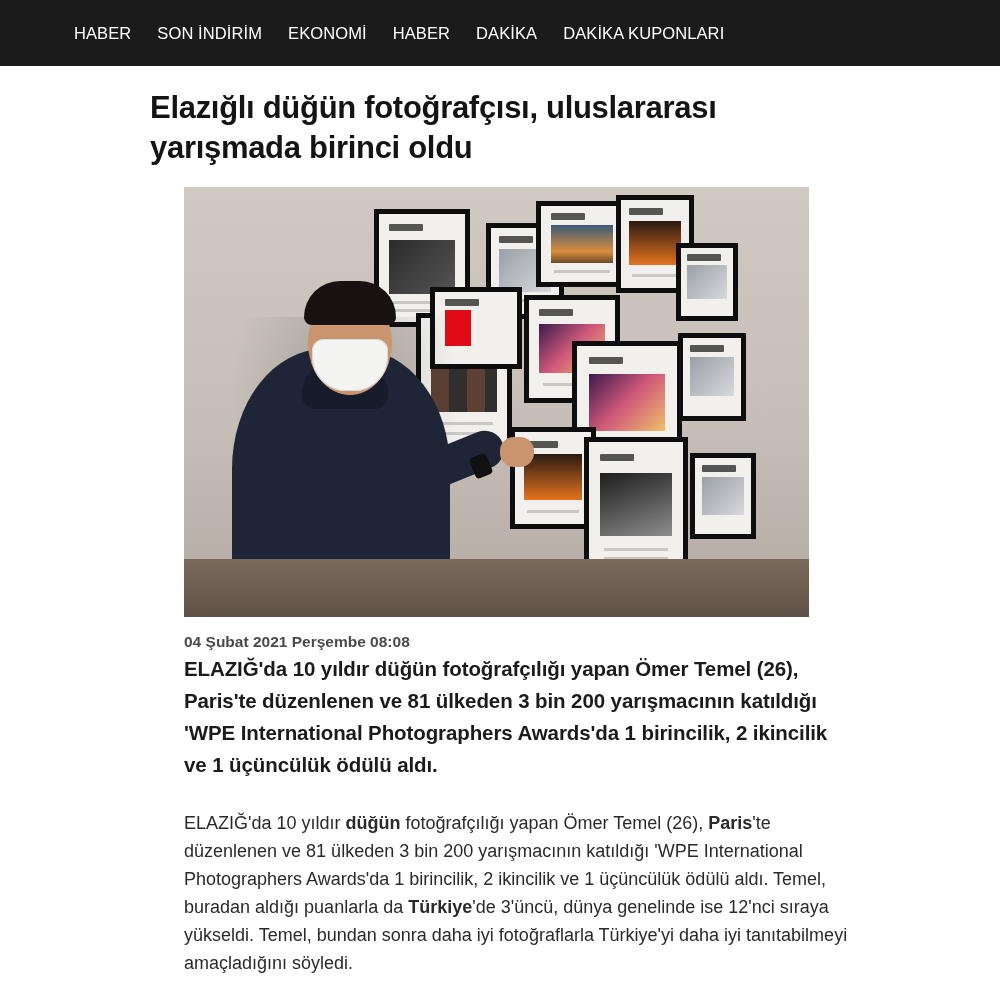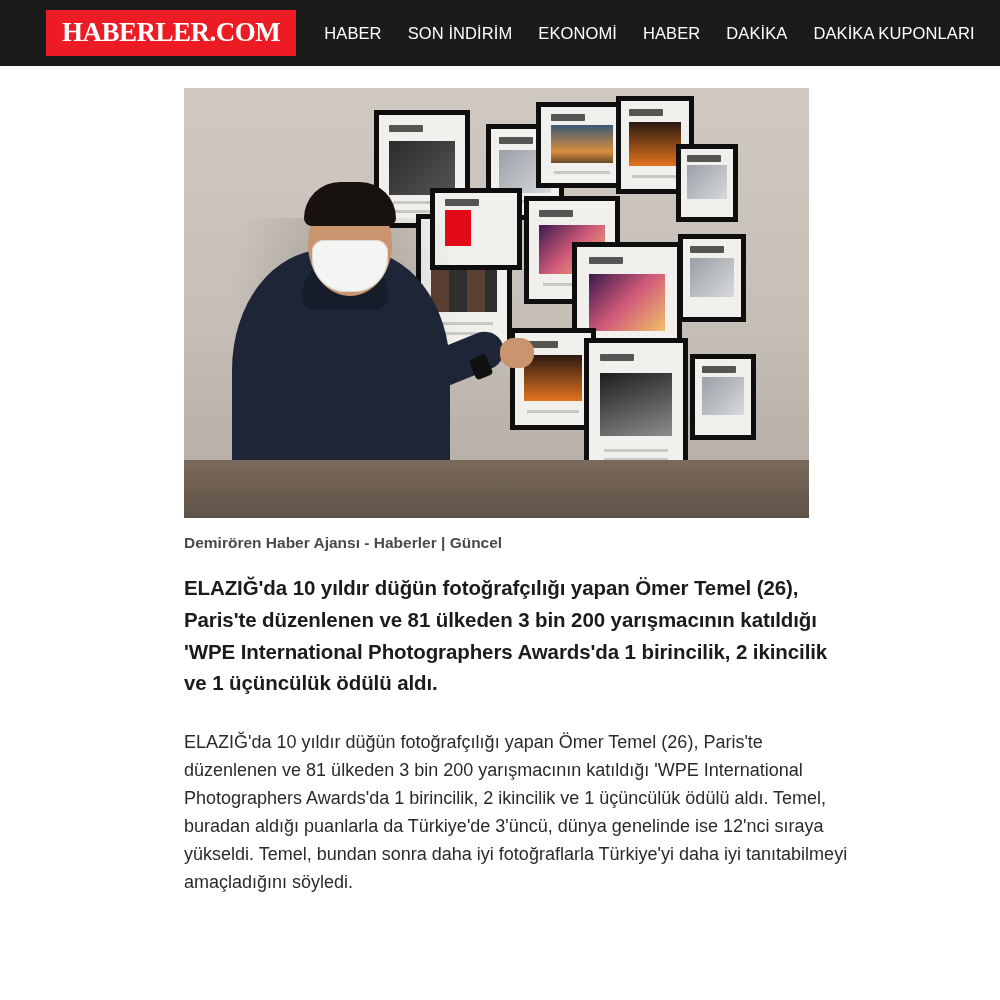--- a/index.html
+++ b/index.html
@@ -199,40 +199,40 @@
     max-width: 700px;
     letter-spacing: -0.1px;
   }
   .para {
     margin: 0 0 14px 34px;
     font-size: 18px;
     line-height: 1.55;
     color: #2a2a2a;
     max-width: 700px;
   }
-  .para b { font-weight: normal; }
+  .para b { font-weight: bold; }
 </style>
 </head>
 <body>
 
 <div class="site-header">
-  <div class="logo">HABERLER.COM</div>
   <div class="nav">
     <div class="nav-item">HABER</div>
     <div class="nav-item">SON İNDİRİM</div>
     <div class="nav-item">EKONOMİ</div>
     <div class="nav-item">HABER</div>
     <div class="nav-item">DAKİKA</div>
     <div class="nav-item">DAKİKA KUPONLARI</div>
 
   </div>
 </div>
 
 <div class="article">
 
+  <h1 class="headline">Elazığlı düğün fotoğrafçısı, uluslararası yarışmada birinci oldu</h1>
 
   <div class="figure">
     <div class="wall"></div>
 
     <div class="frame ph-dark" style="left:190px; top:22px;  width:96px;  height:118px;">
         <div class="mat">
           <div class="img"></div>
           <div class="line" style="top:80%"></div>
           <div class="line" style="top:88%"></div>
         </div>
@@ -317,21 +317,21 @@
     <div class="hair"></div>
     <div class="mask"></div>
     <div class="arm"></div>
     <div class="watch"></div>
     <div class="hand"></div>
 
     <div class="desk2"></div>
     <div class="desk"></div>
   </div>
 
-  <div class="meta2">Demirören Haber Ajansı - Haberler | Güncel</div>
+  <div class="meta">04 Şubat 2021 Perşembe 08:08</div>
 
   <div class="lede">ELAZIĞ'da 10 yıldır düğün fotoğrafçılığı yapan Ömer Temel (26), Paris'te düzenlenen ve 81 ülkeden 3 bin 200 yarışmacının katıldığı 'WPE International Photographers Awards'da 1 birincilik, 2 ikincilik ve 1 üçüncülük ödülü aldı.</div>
 
   <p class="para">
     <span>ELAZIĞ'da 10 yıldır </span><b>düğün</b><span> fotoğrafçılığı yapan Ömer Temel (26), </span><b>Paris</b><span>'te düzenlenen ve 81 ülkeden 3 bin 200 yarışmacının katıldığı 'WPE International Photographers Awards'da 1 birincilik, 2 ikincilik ve 1 üçüncülük ödülü aldı. Temel, buradan aldığı puanlarla da </span><b>Türkiye</b><span>'de 3'üncü, dünya genelinde ise 12'nci sıraya yükseldi. Temel, bundan sonra daha iyi fotoğraflarla Türkiye'yi daha iyi tanıtabilmeyi amaçladığını söyledi.</span>
   </p>
 
 </div>
 
 </body></html>

